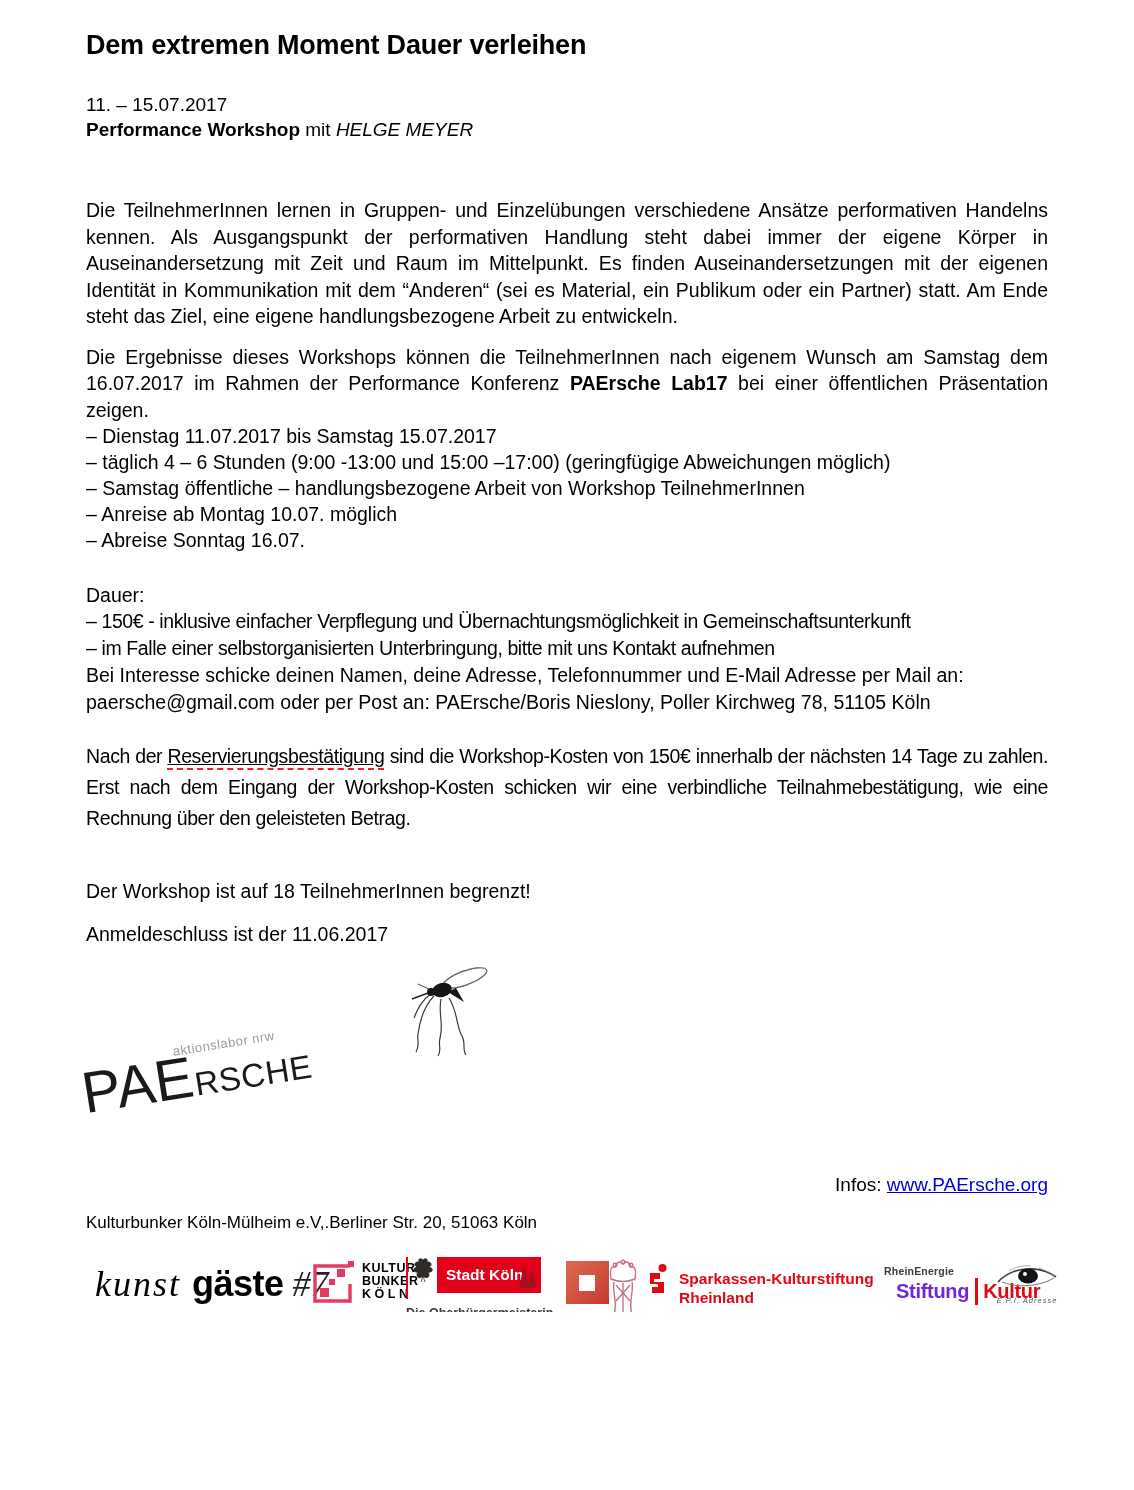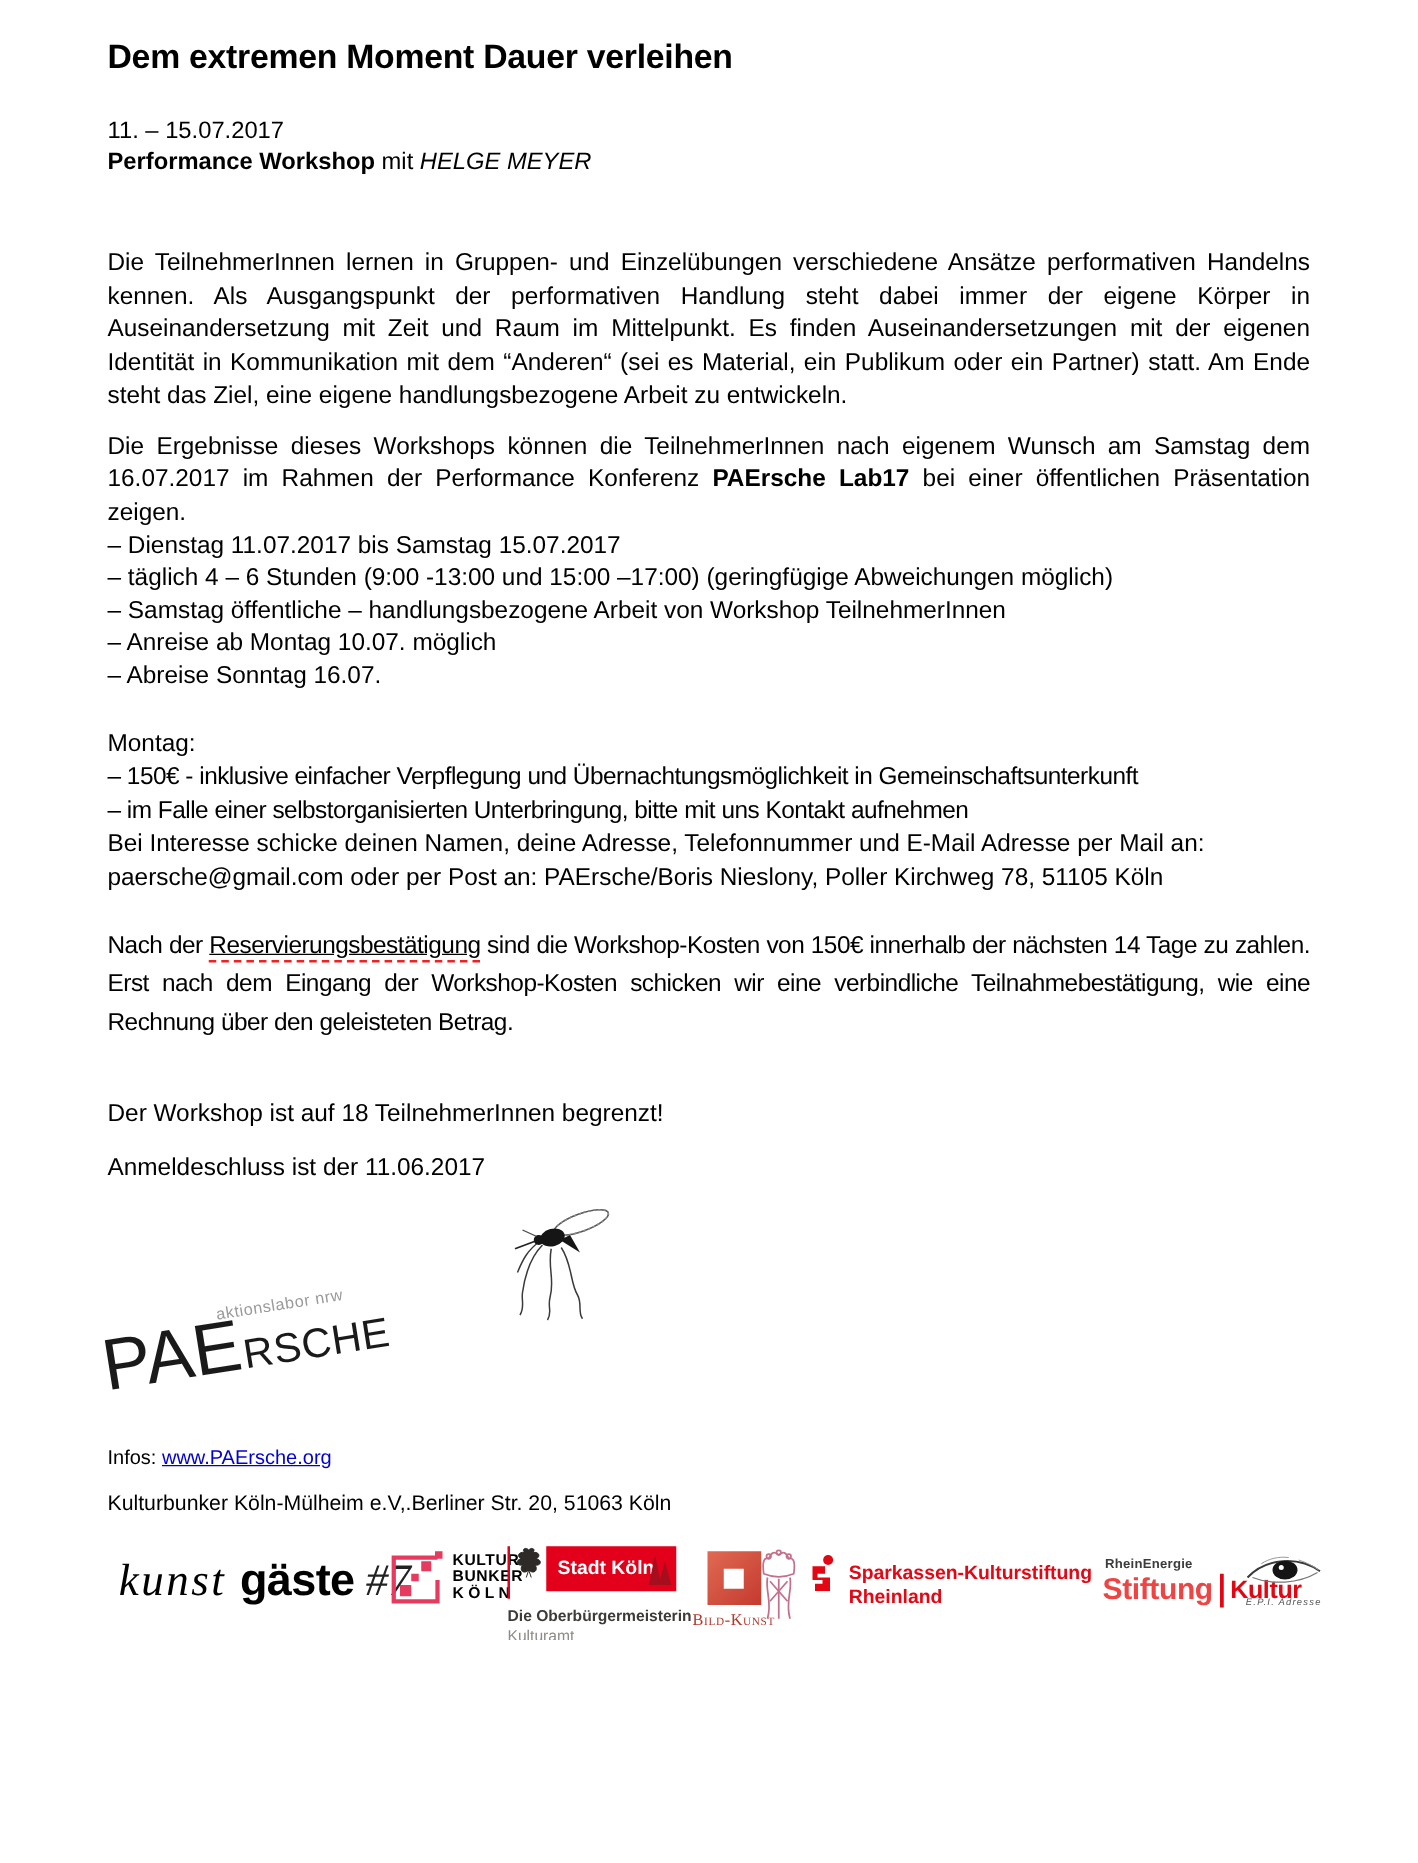--- a/index.html
+++ b/index.html
@@ -38,21 +38,21 @@
   .mosquito-wrap { margin-top:16px; margin-left:322px; width:90px; height:96px; }
 
   .pae-logo {
     position:relative; margin-top:6px; margin-left:4px; width:230px; height:78px;
     transform:rotate(-9deg); transform-origin:left bottom;
   }
   .pae-logo .pae { font-size:58px; line-height:58px; font-weight:500; letter-spacing:0px; color:#1a1a1a; }
   .pae-logo .rsche { font-size:33px; font-weight:500; letter-spacing:0.5px; color:#1a1a1a; margin-left:1px; }
   .pae-logo .tagline { position:absolute; left:96px; top:-6px; font-size:13px; color:#9a9a9a; letter-spacing:0.5px; }
 
-  .infos { margin-top:16px; font-size:16px; }
+  .infos { margin-top:32px; font-size:19px;text-align:right; }
   .infos a { color:#0000d0; text-decoration:underline; }
   .address { margin-top:17px; font-size:17px; }
 
   .footer { position:relative; margin-top:22px; height:100px; }
   .fitem { position:absolute; top:0; }
 
   
   .kunst-block { left:9px; top:8px; font-size:36px; white-space:nowrap; }
   .kunst-block .kunst { font-family:"Liberation Serif", serif; font-style:italic; letter-spacing:2px; }
   .kunst-block .gaeste { font-weight:bold; letter-spacing:-0.5px; }
@@ -87,21 +87,21 @@
   .crown-block { left:518px; top:0px; }
 
   
   .spk-block { left:560px; top:8px; display:flex; gap:9px; align-items:flex-start; }
   .spk-text { font-size:15.5px; font-weight:bold; color:#e30613; line-height:19px; padding-top:6px; }
 
   
   .re-block { left:796px; top:10px; }
   .re-top { font-size:10.5px; font-weight:bold; color:#3c3c3c; letter-spacing:0.2px; margin-left:2px; }
   .re-row { display:flex; align-items:center; margin-top:1px; }
-  .re-stiftung { font-size:24px; font-weight:bold; color:#ef4444; letter-spacing:-0.3px; }
+  .re-stiftung { font-size:20px; font-weight:bold; color:#6d28d9; letter-spacing:-0.3px;margin-left:14px; }
   .re-bar { width:3px; height:27px; background:#e30613; margin:0 5px 0 6px; }
   .re-kultur { font-size:20px; font-weight:bold; color:#e30613; letter-spacing:-0.3px; }
 
   
   .epi-block { left:902px; top:6px; width:78px; text-align:center; }
   .epi-label { margin-top:1px; font-size:7.5px; font-style:italic; color:#555; letter-spacing:1px; white-space:nowrap; }
 </style>
 </head>
 <body>
 
@@ -119,21 +119,21 @@
     <p class="body just results"><span>Die Ergebnisse dieses Workshops können die TeilnehmerInnen nach eigenem Wunsch am Samstag dem 16.07.2017 im Rahmen der Performance Konferenz </span><span class="b">PAErsche Lab17</span><span> bei einer öffentlichen Präsentation zeigen.</span></p>
 
     <div>
       <div class="list-line">– Dienstag 11.07.2017 bis Samstag 15.07.2017</div>
       <div class="list-line">– täglich 4 – 6 Stunden (9:00 -13:00 und 15:00 –17:00) (geringfügige Abweichungen möglich)</div>
       <div class="list-line">– Samstag öffentliche – handlungsbezogene Arbeit von Workshop TeilnehmerInnen</div>
       <div class="list-line">– Anreise ab Montag 10.07. möglich</div>
       <div class="list-line">– Abreise Sonntag 16.07.</div>
     </div>
 
-    <div class="sec-head">Montag:</div>
+    <div class="sec-head">Dauer:</div>
     <div class="alt">
       <div class="list-line"> – 150€ - inklusive einfacher Verpflegung und Übernachtungsmöglichkeit in Gemeinschaftsunterkunft</div>
       <div class="list-line">– im Falle einer selbstorganisierten Unterbringung, bitte mit uns Kontakt aufnehmen</div>
     </div>
 
     <p class="body">Bei Interesse schicke deinen Namen, deine Adresse, Telefonnummer und E-Mail Adresse per Mail  an: paersche@gmail.com oder per Post an: PAErsche/Boris Nieslony, Poller Kirchweg 78, 51105 Köln</p>
 
     <p class="payment alt"><span>Nach der  </span><span class="spell">Reservierungsbestätigung</span><span> sind die Workshop-Kosten von 150€ innerhalb der nächsten 14 Tage zu zahlen. Erst nach dem Eingang der Workshop-Kosten schicken wir eine  verbindliche Teilnahmebestätigung, wie eine Rechnung über den geleisteten Betrag.</span></p>
 
     <div class="limit">Der Workshop ist auf 18 TeilnehmerInnen begrenzt!</div>

